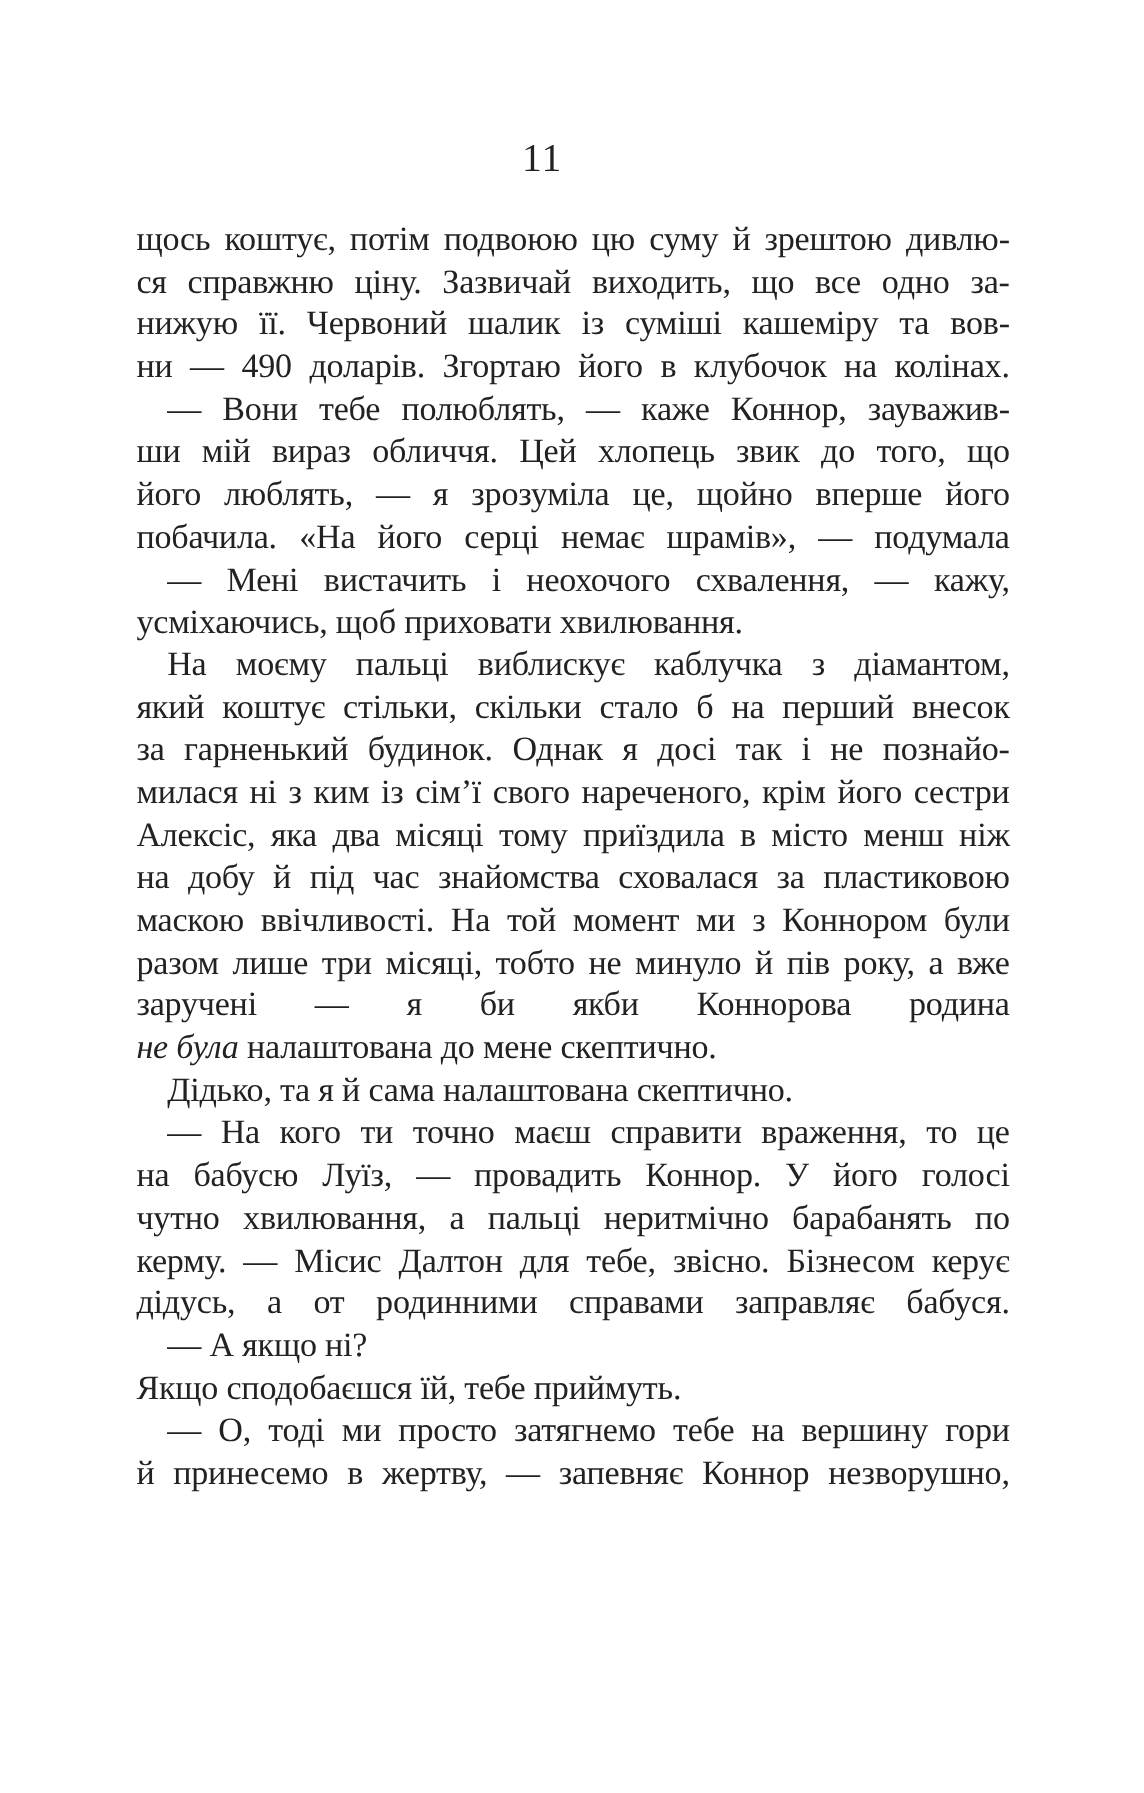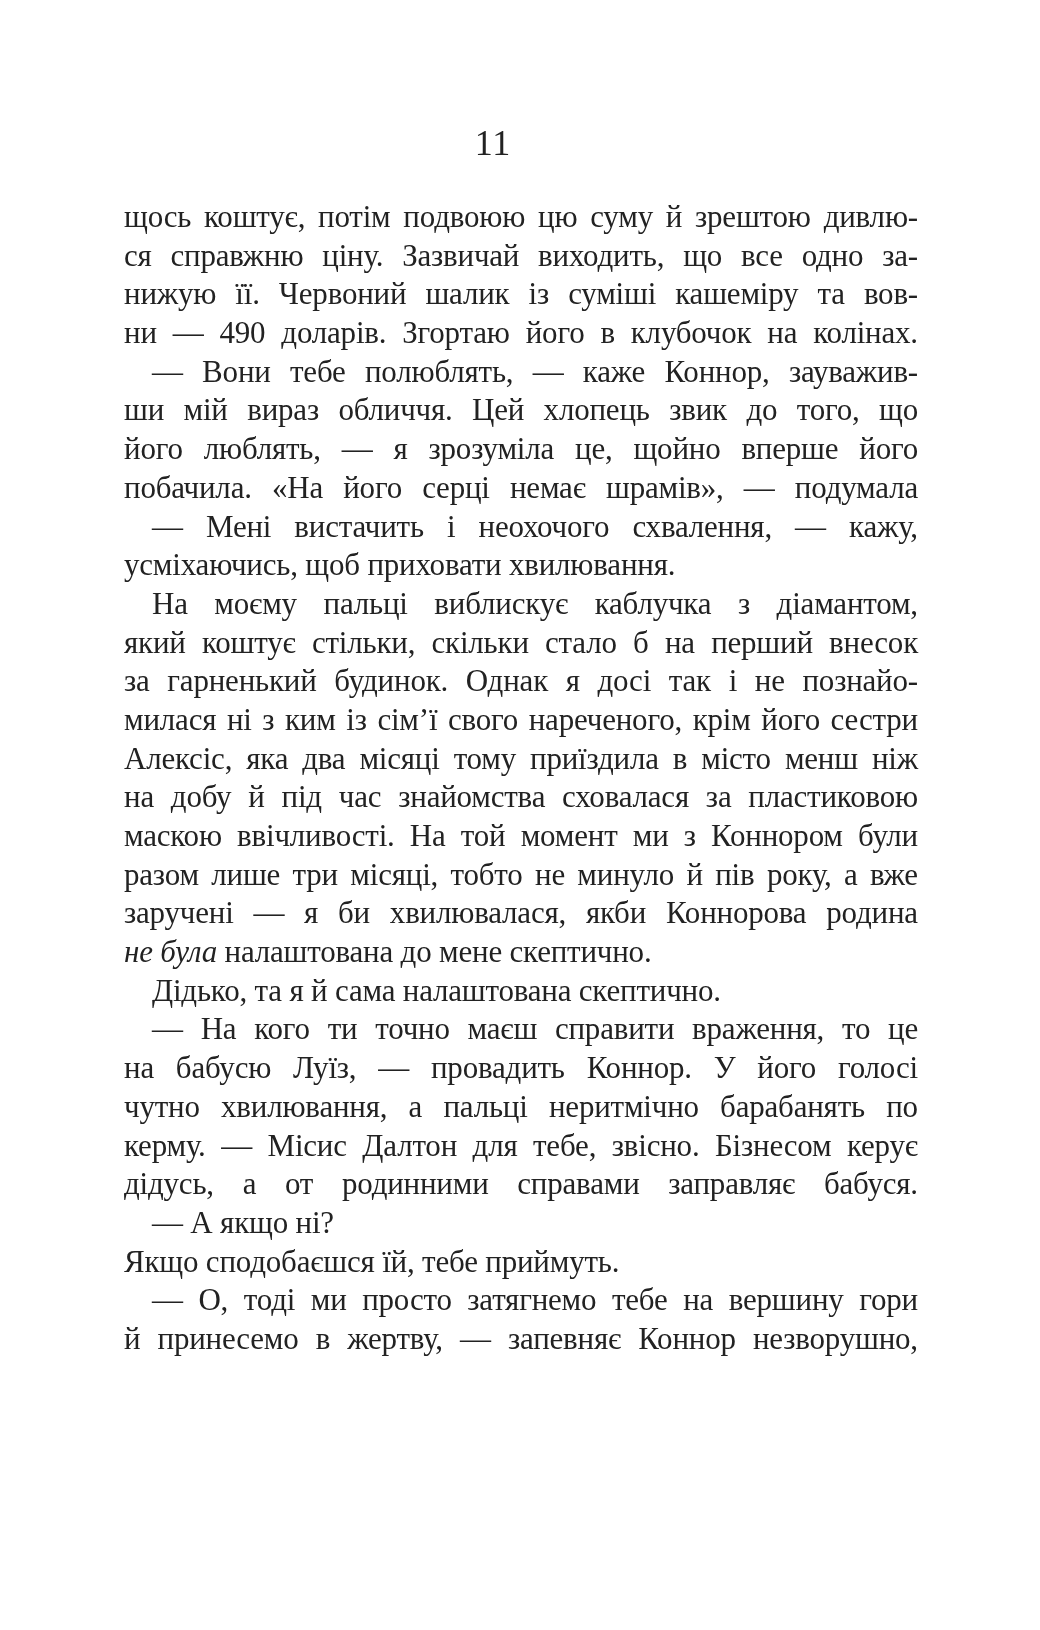--- a/index.html
+++ b/index.html
@@ -245,21 +245,20 @@
         <span>пів</span>
         <span>року,</span>
         <span>а</span>
         <span>вже</span>
       </div>
       <div class="line just">
         <span>заручені</span>
         <span>—</span>
         <span>я</span>
         <span>би</span>
-        <span>хвилювалася,</span>
         <span>якби</span>
         <span>Коннорова</span>
         <span>родина</span>
       </div>
       <div class="line"><em>не була</em> налаштована до мене скептично.</div>
       <div class="line indent">Дідько, та я й сама налаштована скептично.</div>
       <div class="line just indent">
         <span>—</span>
         <span>На</span>
         <span>кого</span>

